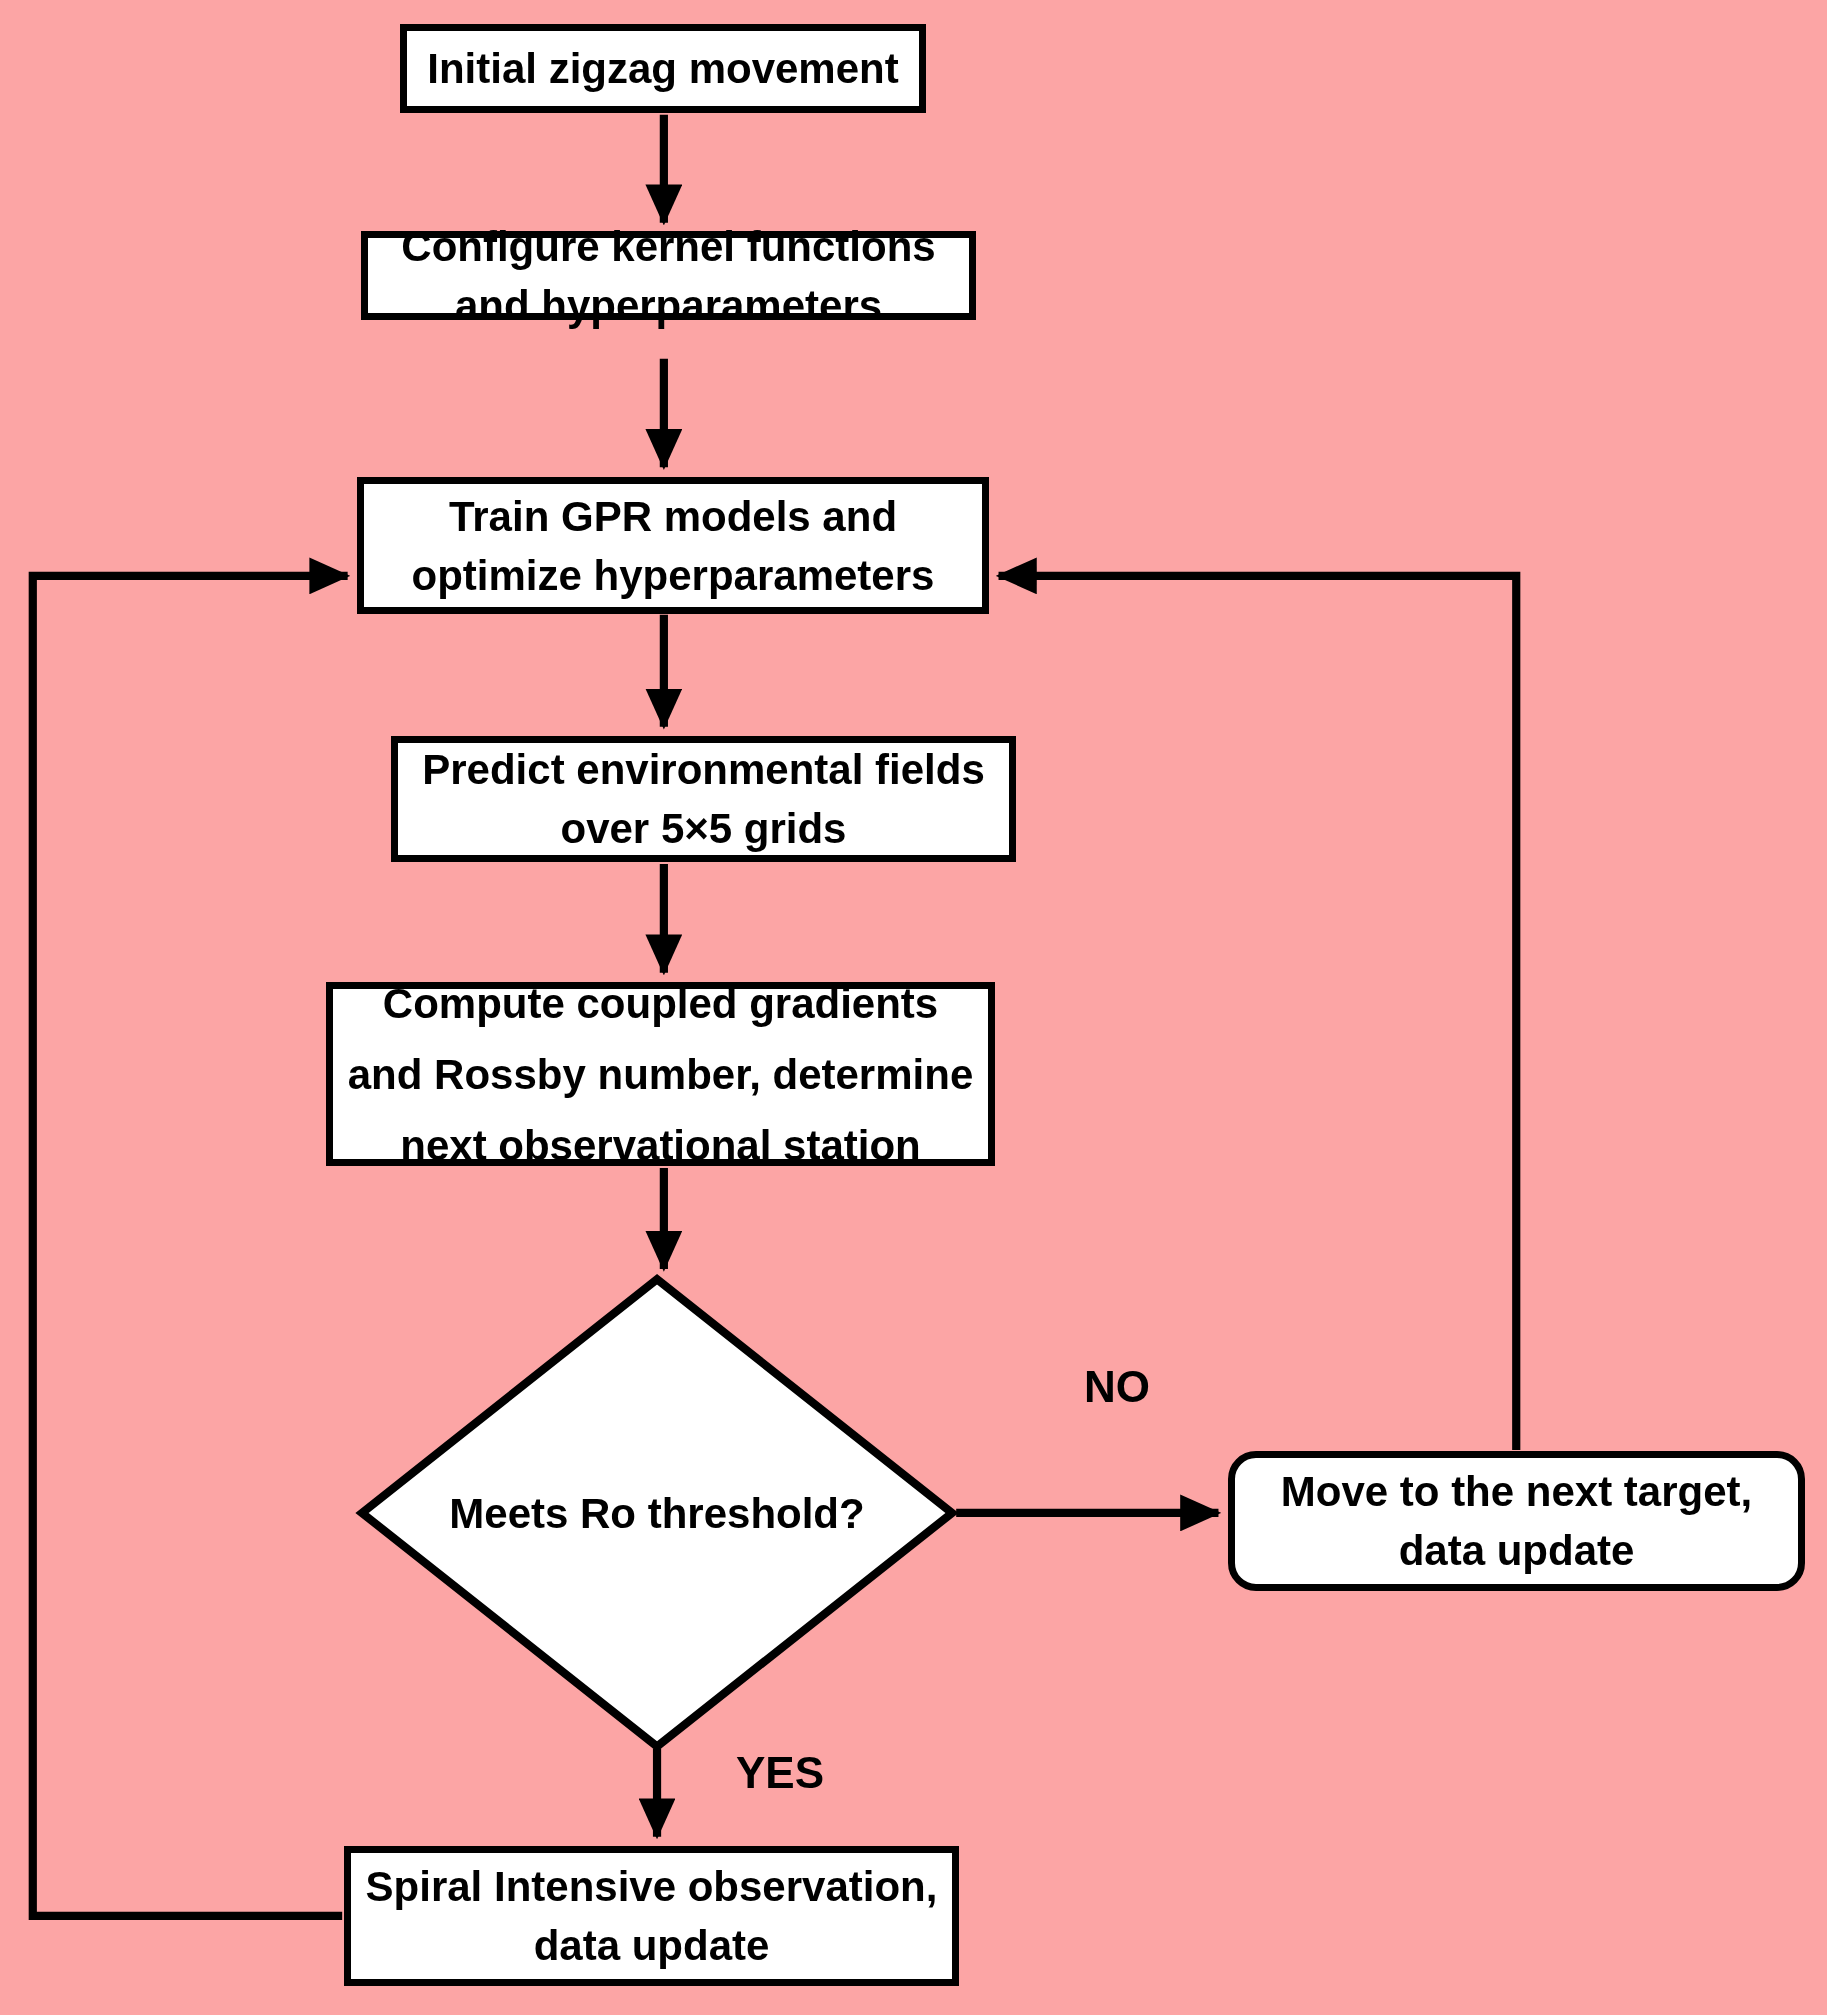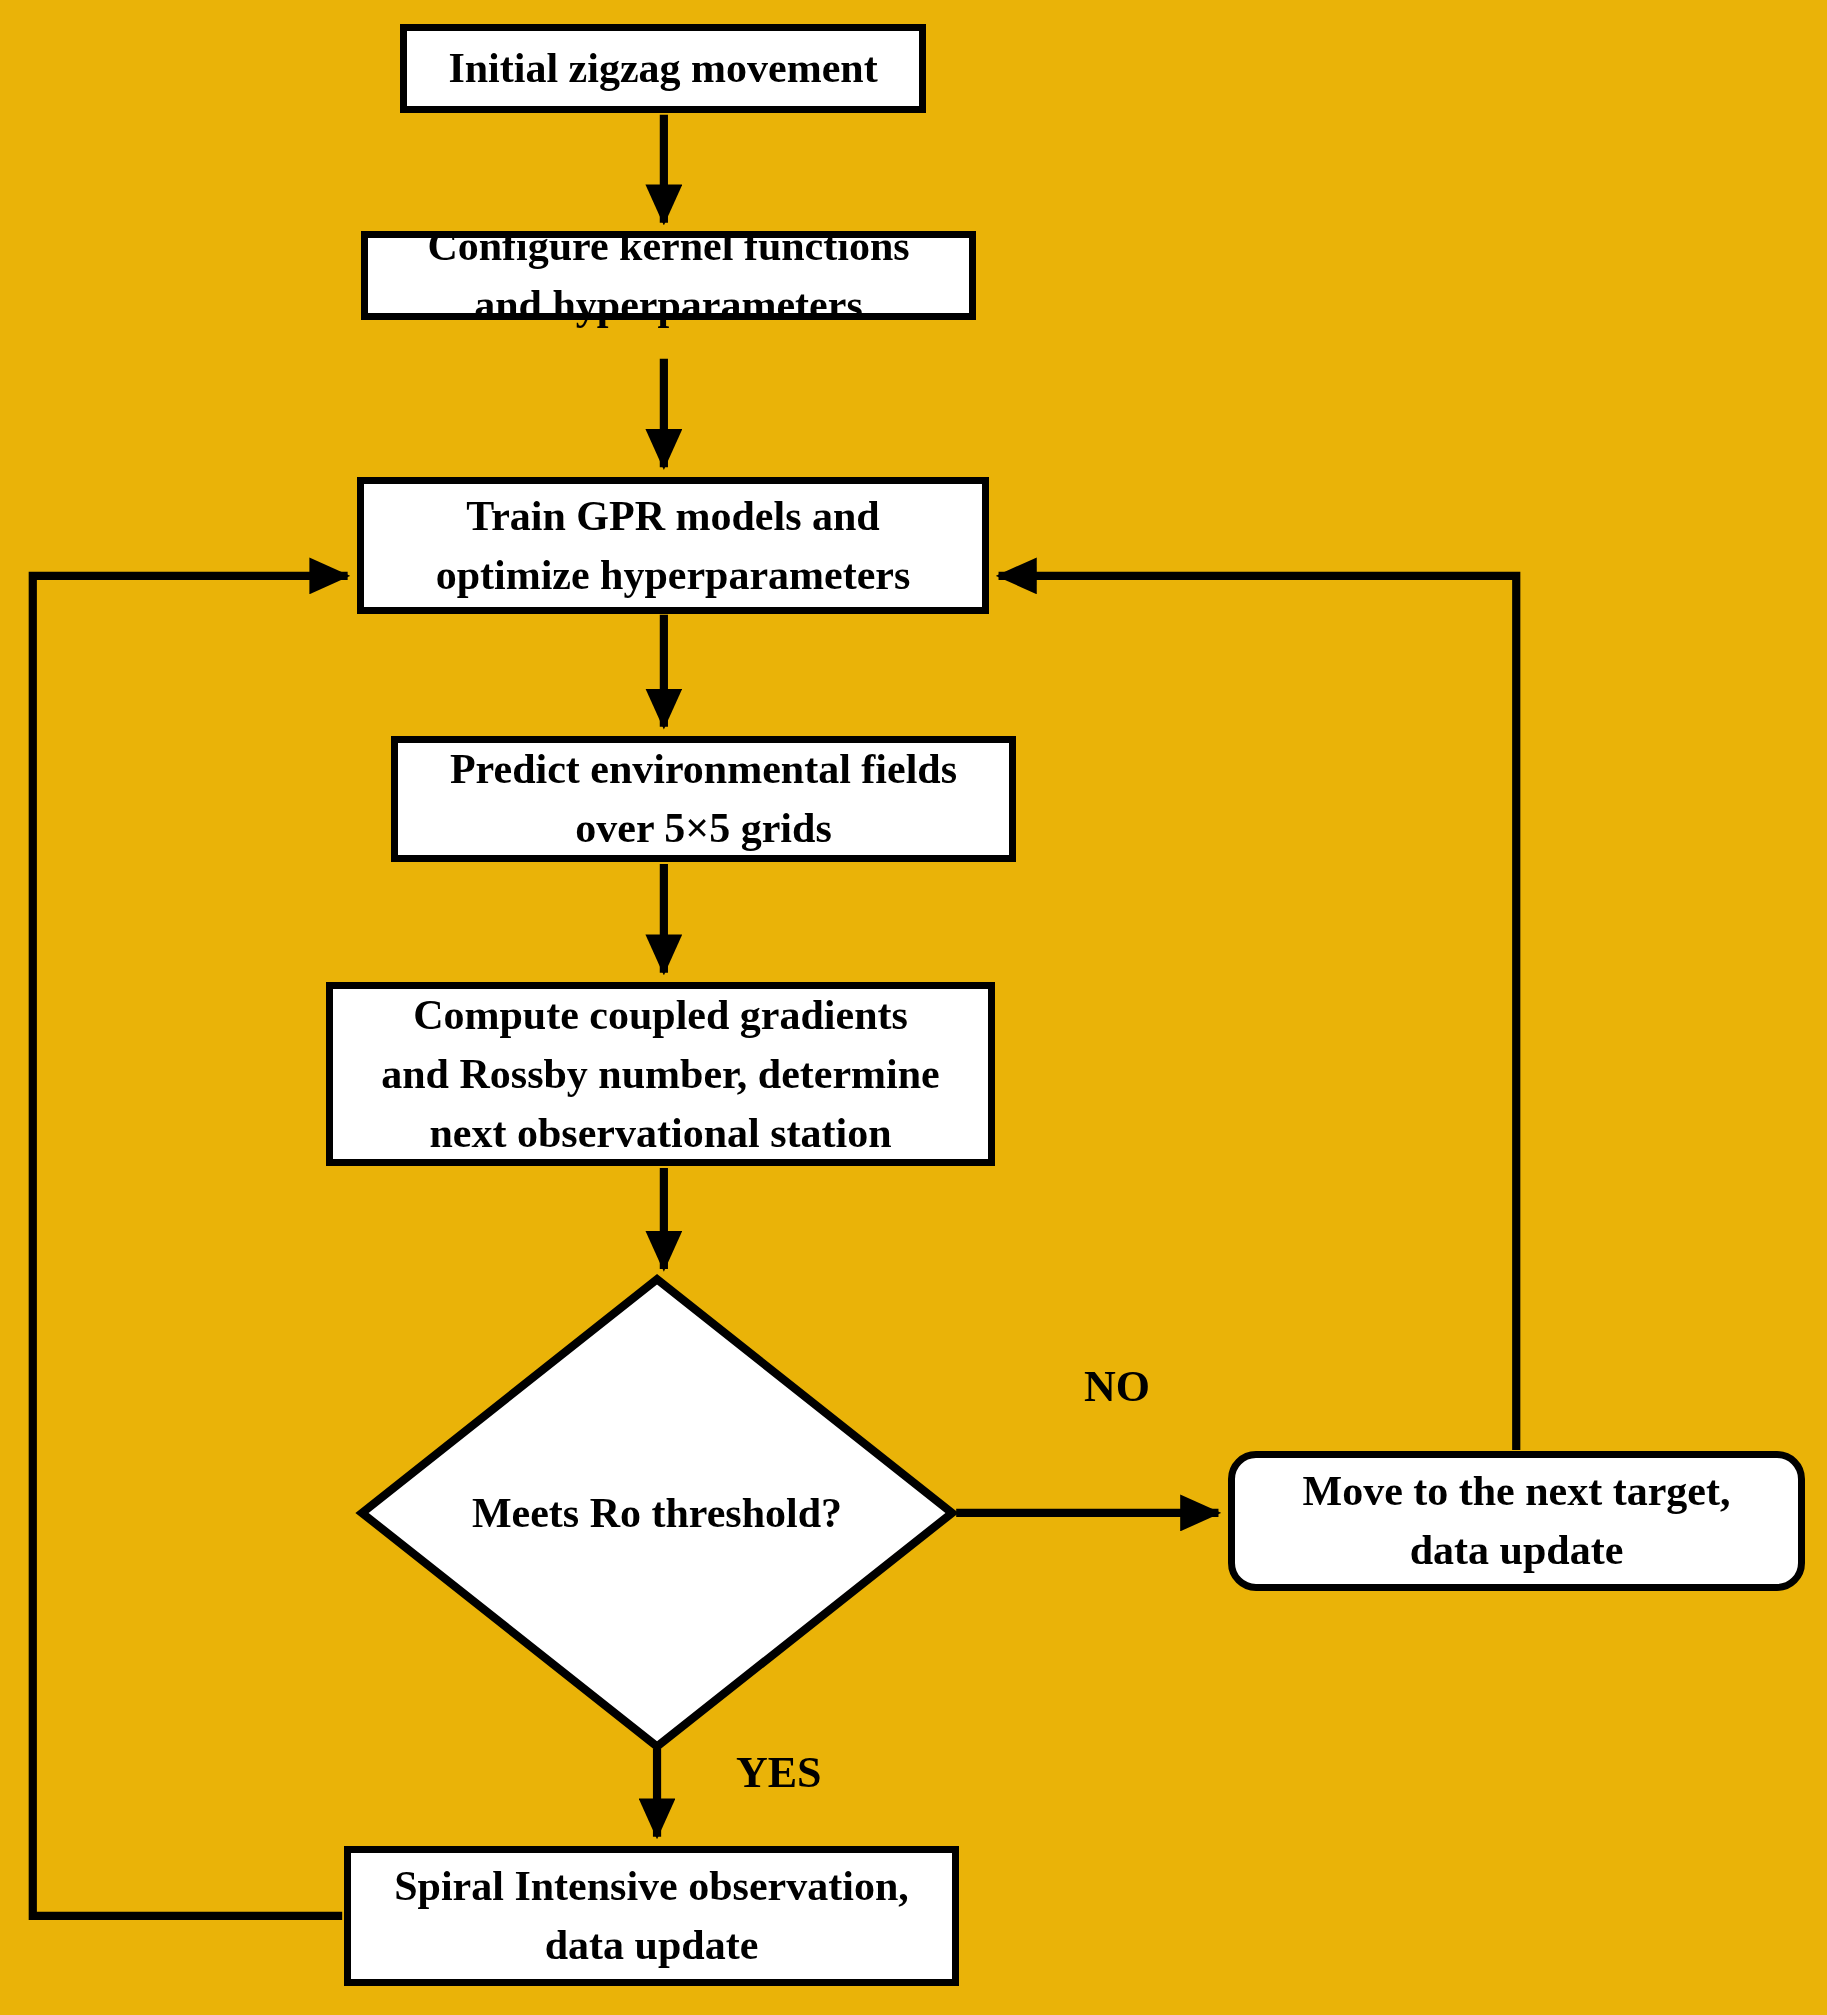--- a/index.html
+++ b/index.html
@@ -4,22 +4,22 @@
 <style>
   html, body {
     margin: 0;
     padding: 0;
     background: #ffffff;
   }
   #canvas {
     position: relative;
     width: 1827px;
     height: 2015px;
-    background: #eab308;
-    font-family: Liberation Serif, serif;
+    background: #fca5a5;
+    font-family: Liberation Sans, sans-serif;
     color: #000000;
     overflow: hidden;
   }
   #connectors {
     position: absolute;
     left: 0; top: 0;
     width: 1827px;
     height: 2015px;
   }
   .node {
@@ -54,21 +54,21 @@
     font-weight: bold;
     font-size: 44px;
     line-height: 48px;
     white-space: nowrap;
   }
   
   #node-initial   { left: 400px;  top: 24px;   width: 526px; height: 89px; }
   #node-configure { left: 361px;  top: 231px;  width: 615px; height: 89px; }
   #node-train     { left: 357px;  top: 477px;  width: 632px; height: 137px; }
   #node-predict   { left: 361px;  top: 736px; width: 625px; height: 126px; margin-left: 30px; }
-  #node-compute   { left: 326px;  top: 982px; width: 669px; height: 184px; }
+  #node-compute   { left: 326px;  top: 982px; width: 669px; height: 184px; gap: 12px; }
   #node-move      { left: 1228px; top: 1451px; width: 577px; height: 140px; border-radius: 28px; }
   #node-spiral    { left: 344px;  top: 1846px; width: 615px; height: 140px; }
   #decision-text  { left: 384px;  top: 1469px; width: 546px; height: 89px; }
   #label-no       { left: 1038px; top: 1363px; margin-left: 46px; }
   #label-yes      { left: 736px; top: 1749px; }
 </style>
 </head>
 <body>
 
 <div id="canvas">

